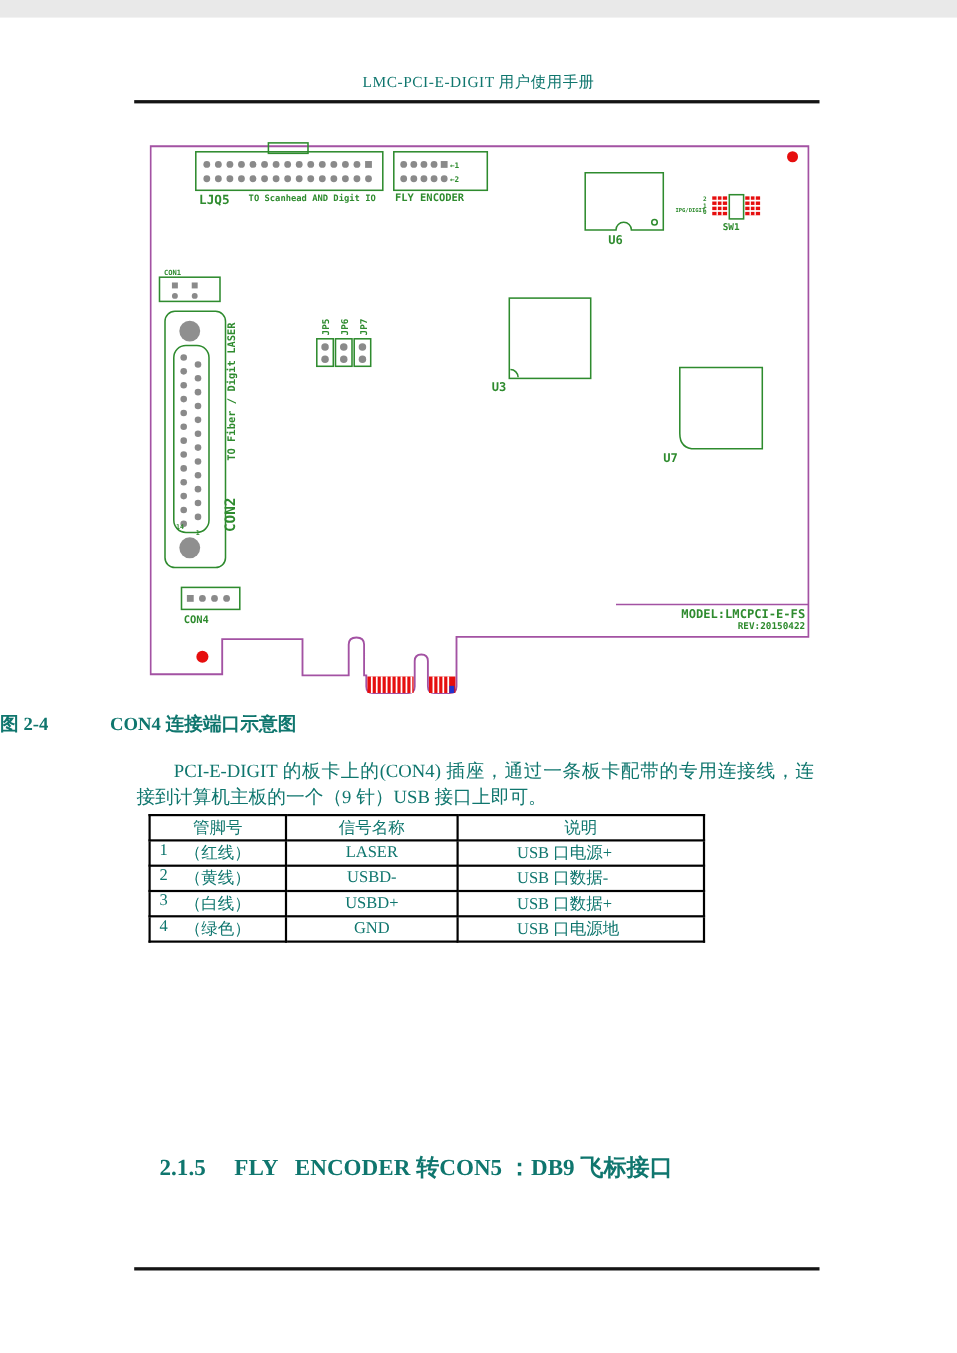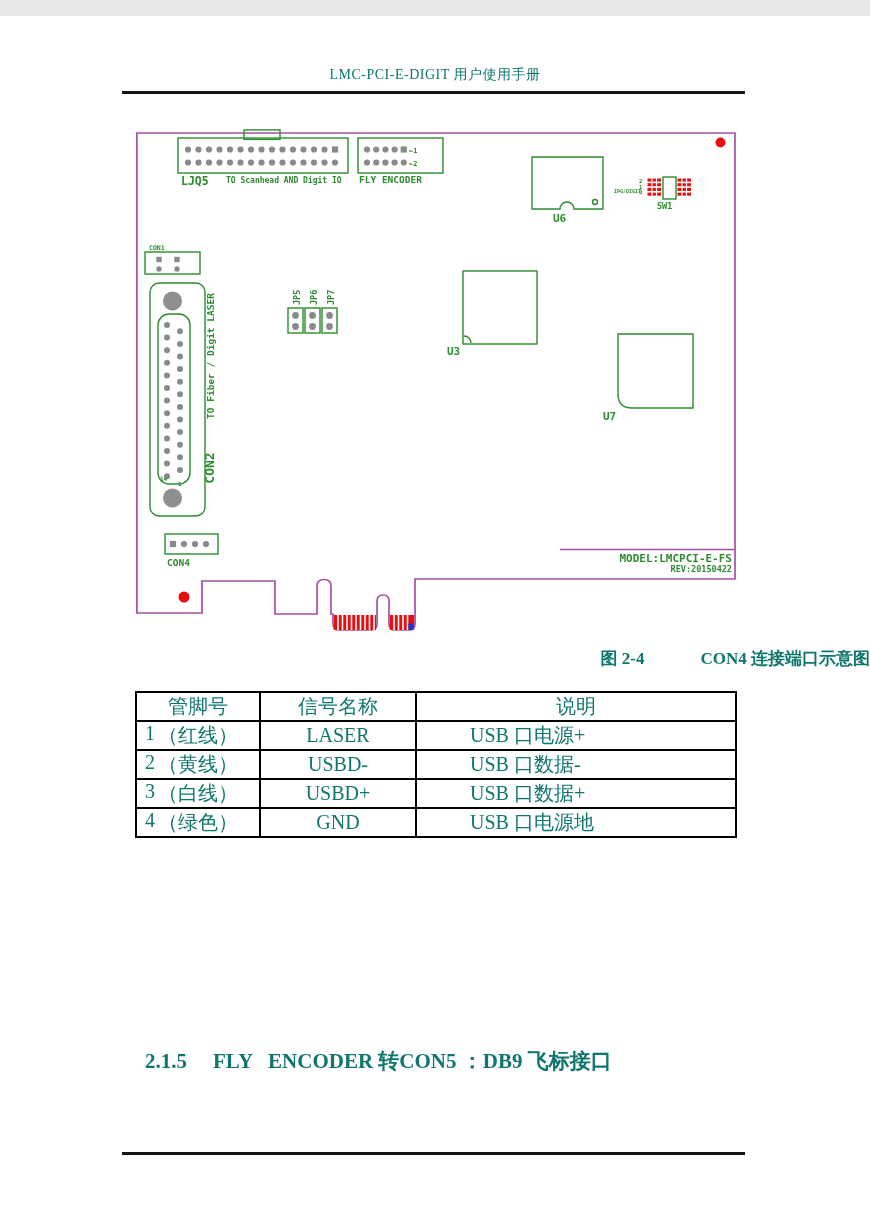--- a/index.html
+++ b/index.html
@@ -7,28 +7,28 @@
         font-family:"Liberation Serif",serif;color:#0f766e;overflow:hidden;}
   .doc-title{position:absolute;top:50px;left:0;width:100%;text-align:center;
              font-size:14px;letter-spacing:.5px;}
   .rule{position:absolute;left:122px;width:623px;height:3px;background:#141414;}
   .header-rule{top:75px;}
   .footer-rule{top:1136px;}
   .board-svg{position:absolute;top:113px;left:136px;}
   .silk{fill:none;stroke:#2E8B2E;stroke-width:1.4;}
   .outline{fill:none;stroke:#A352A3;stroke-width:1.7;}
   .silktext{fill:#2E8B2E;font-family:"DejaVu Sans Mono",monospace;font-weight:bold;}
-  .figure-caption{position:absolute;top:631px;left:0;width:100%;text-align:right;
+  .figure-caption{position:absolute;top:631px;left:0;width:100%;text-align:left;
                   font-weight:bold;font-size:17px;}
   .caption-label{margin-right:56px;}
   .body-text{position:absolute;top:673px;left:124px;width:616px;font-size:17px;
              line-height:24.4px;text-align:justify;}
   .body-text p{margin:0;text-indent:2em;}
-  table.pin-table{border-collapse:collapse;width:602px;margin:2px 0 1px 11px;
-                  font-size:20px;line-height:normal;table-layout:fixed;}
+  table.pin-table{border-collapse:collapse;width:506px;margin:2px 0 1px 11px;
+                  font-size:15px;line-height:normal;table-layout:fixed;}
   .pin-table th,.pin-table td{border:2px solid #000;height:21px;padding:0;
                   text-align:center;font-weight:normal;}
   .pin-table td.desc{text-align:left;padding-left:53px;}
   .cell-pin{position:relative;}
   .cell-pin .pin-no{position:absolute;left:8px;top:0;}
   .section-heading{position:absolute;top:1006px;left:124px;font-size:21px;
                    font-weight:bold;white-space:pre-wrap;}
   .heading-number{margin-right:26px;text-align:right;}
 </style>
 </head>
@@ -261,20 +261,21 @@
       <text class="silktext" x="596" y="433" font-size="11" text-anchor="end">MODEL:LMCPCI-E-FS</text>
       <text class="silktext" x="596" y="443" font-size="8.5" text-anchor="end">REV:20150422</text>
     </g>
   </svg>
 
   <div class="figure-caption">
     <span class="caption-label">图 2-4</span><span>CON4 连接端口示意图</span>
   </div>
 
   <div class="body-text">
+    <p>PCI-E-DIGIT 的板卡上的(CON4) 插座，通过一条板卡配带的专用连接线，连接到计算机主板的一个（9 针）USB 接口上即可。</p>
 
     <table class="pin-table">
       <colgroup>
           <col style="width:124px">
           <col style="width:156px">
           <col>
         </colgroup>
       <tbody>
           <tr>
         <th>管脚号</th>

